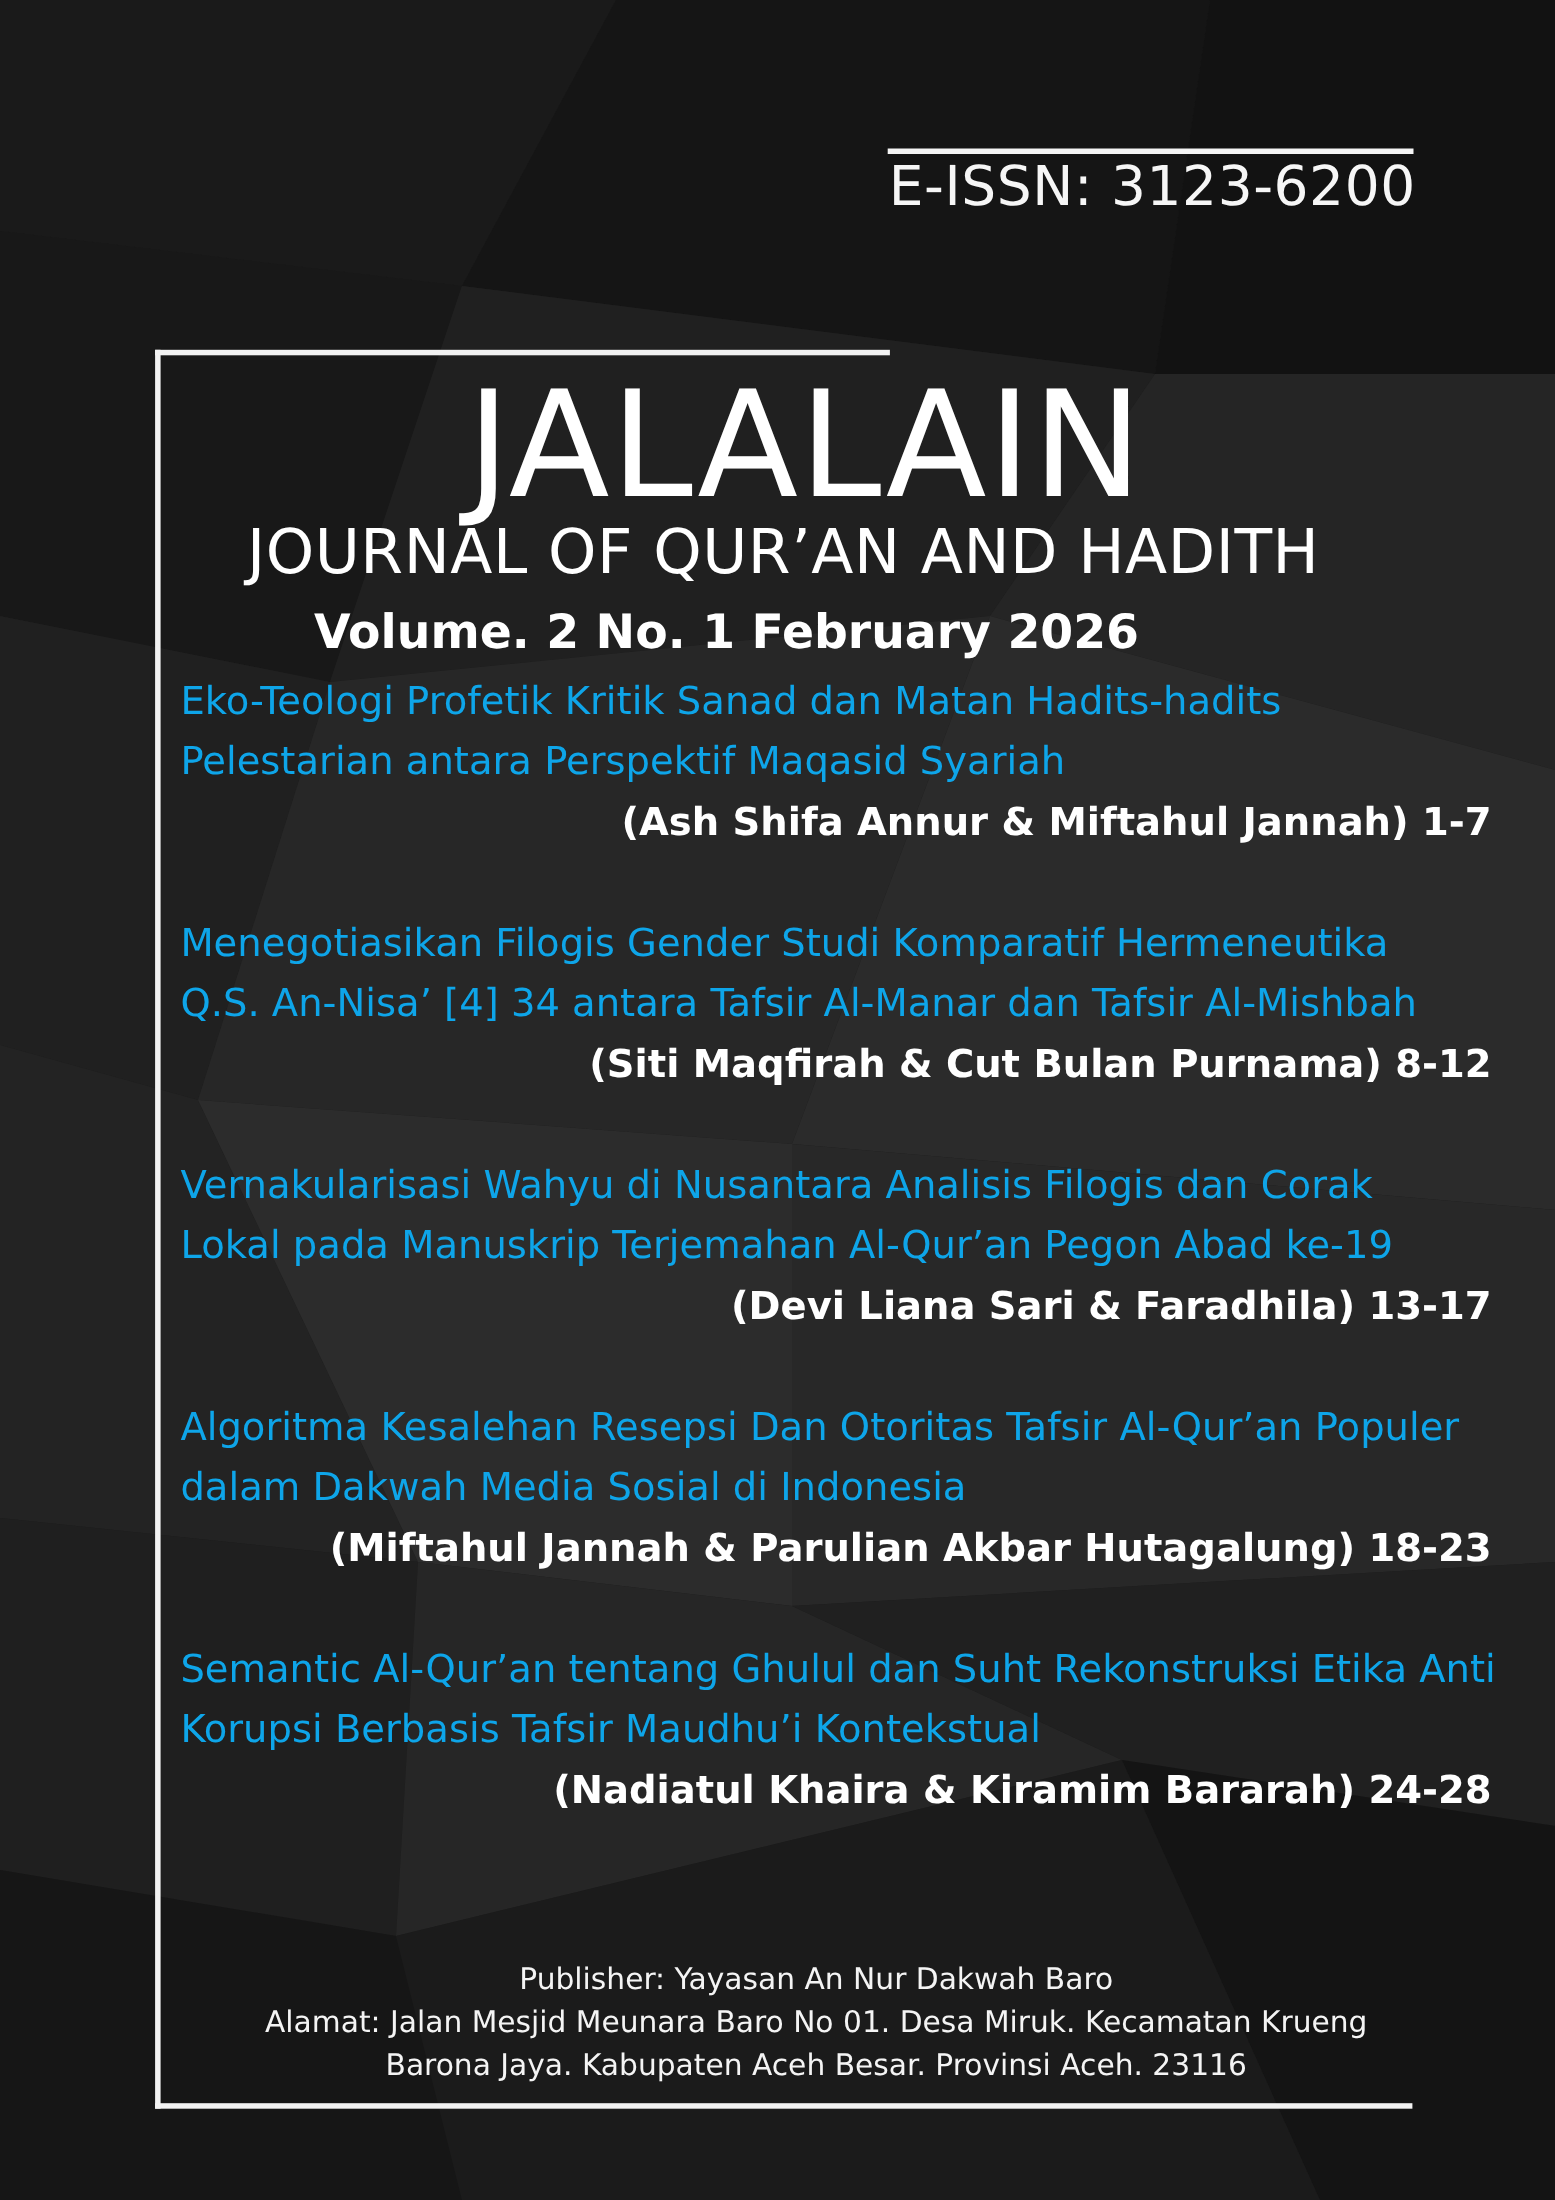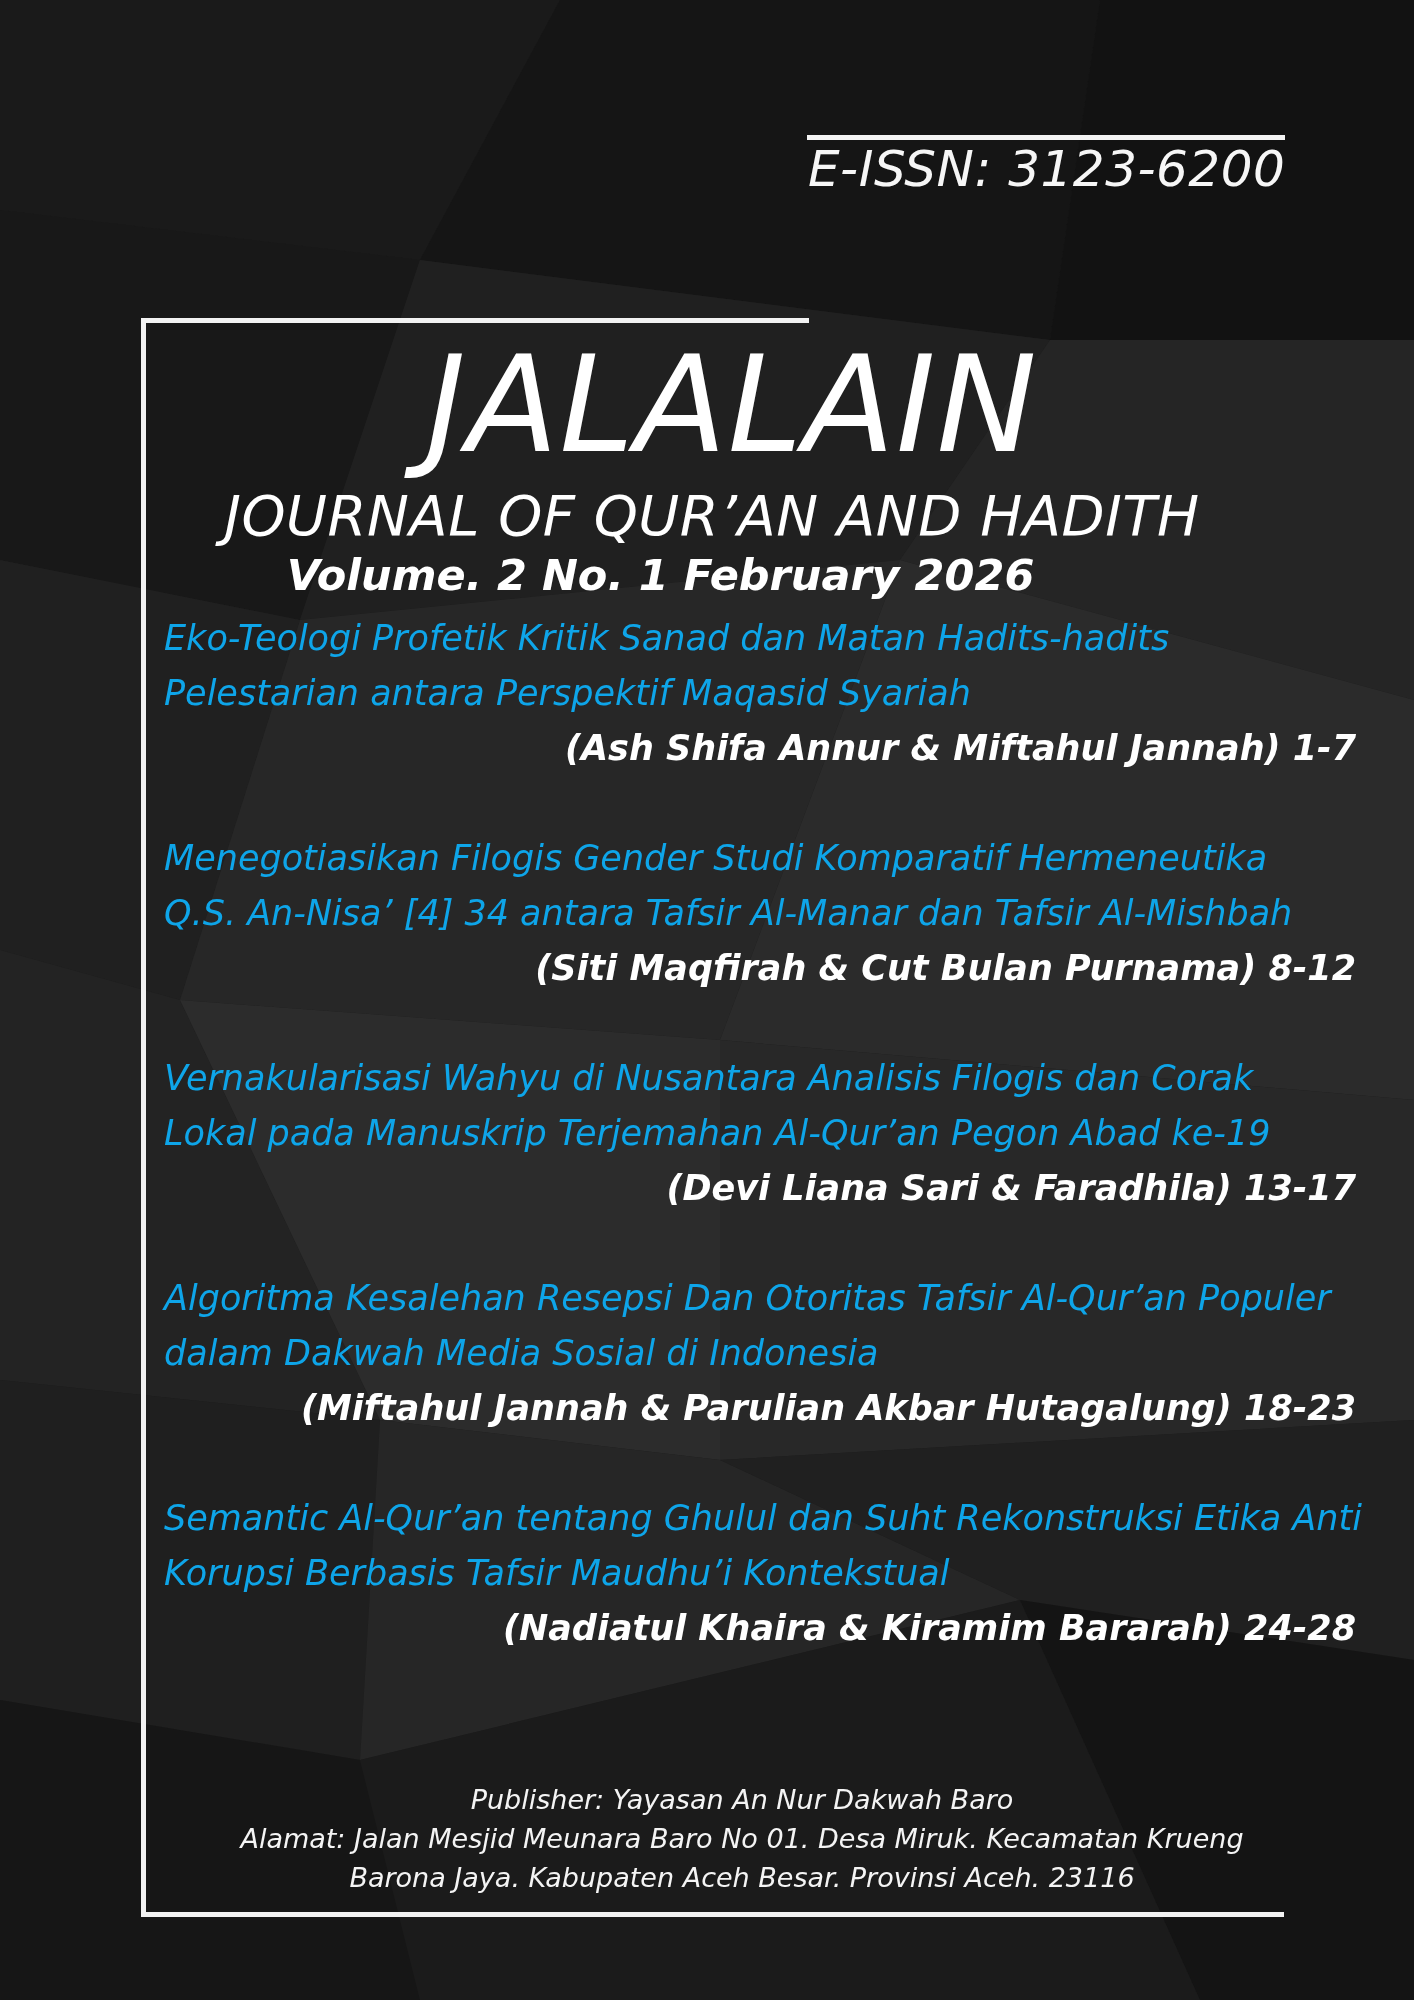--- a/index.html
+++ b/index.html
@@ -9,21 +9,21 @@
       position: relative;
       overflow: hidden;
       background: #1c1c1c;
       color: #ffffff;
       font-family: "Liberation Sans", sans-serif;
     }
     .bg {
       position: absolute; left: 0; top: 0; width: 1414px; height: 2000px;
       z-index: 0;
     }
-    .layer { position: absolute; z-index: 1; font-style: italic; }
+    .layer { position: absolute; z-index: 1; }
 
     
     .issn-line {
       position: absolute; left: 807px; top: 135px; width: 478px; height: 5px;
       background: #f4f4f4;
     }
     .issn {
       position: absolute; left: 808px; top: 140px;
       font-family: "DejaVu Sans", sans-serif;
       font-size: 50px; letter-spacing: 0.5px; color: #f6f6f6;
@@ -49,21 +49,20 @@
       line-height: 150px;
       padding-left: 50px; box-sizing: border-box;
     }
     .journal-subtitle {
       position: absolute; left: 0; width: 1414px; top: 470px;
       text-align: center;
       font-family: "DejaVu Sans", sans-serif;
       font-size: 56px; font-weight: 400; letter-spacing: 0.5px;
       padding-left: 10px; box-sizing: border-box;
       white-space: nowrap;
-      margin-top: 13px;
     }
     .volume {
       position: absolute; left: 0; width: 1414px; top: 550px;
       text-align: center;
       font-family: "DejaVu Sans", sans-serif;
       font-size: 43px; font-weight: 700;
       padding-right: 93px; box-sizing: border-box;
       white-space: nowrap;
     }
 

